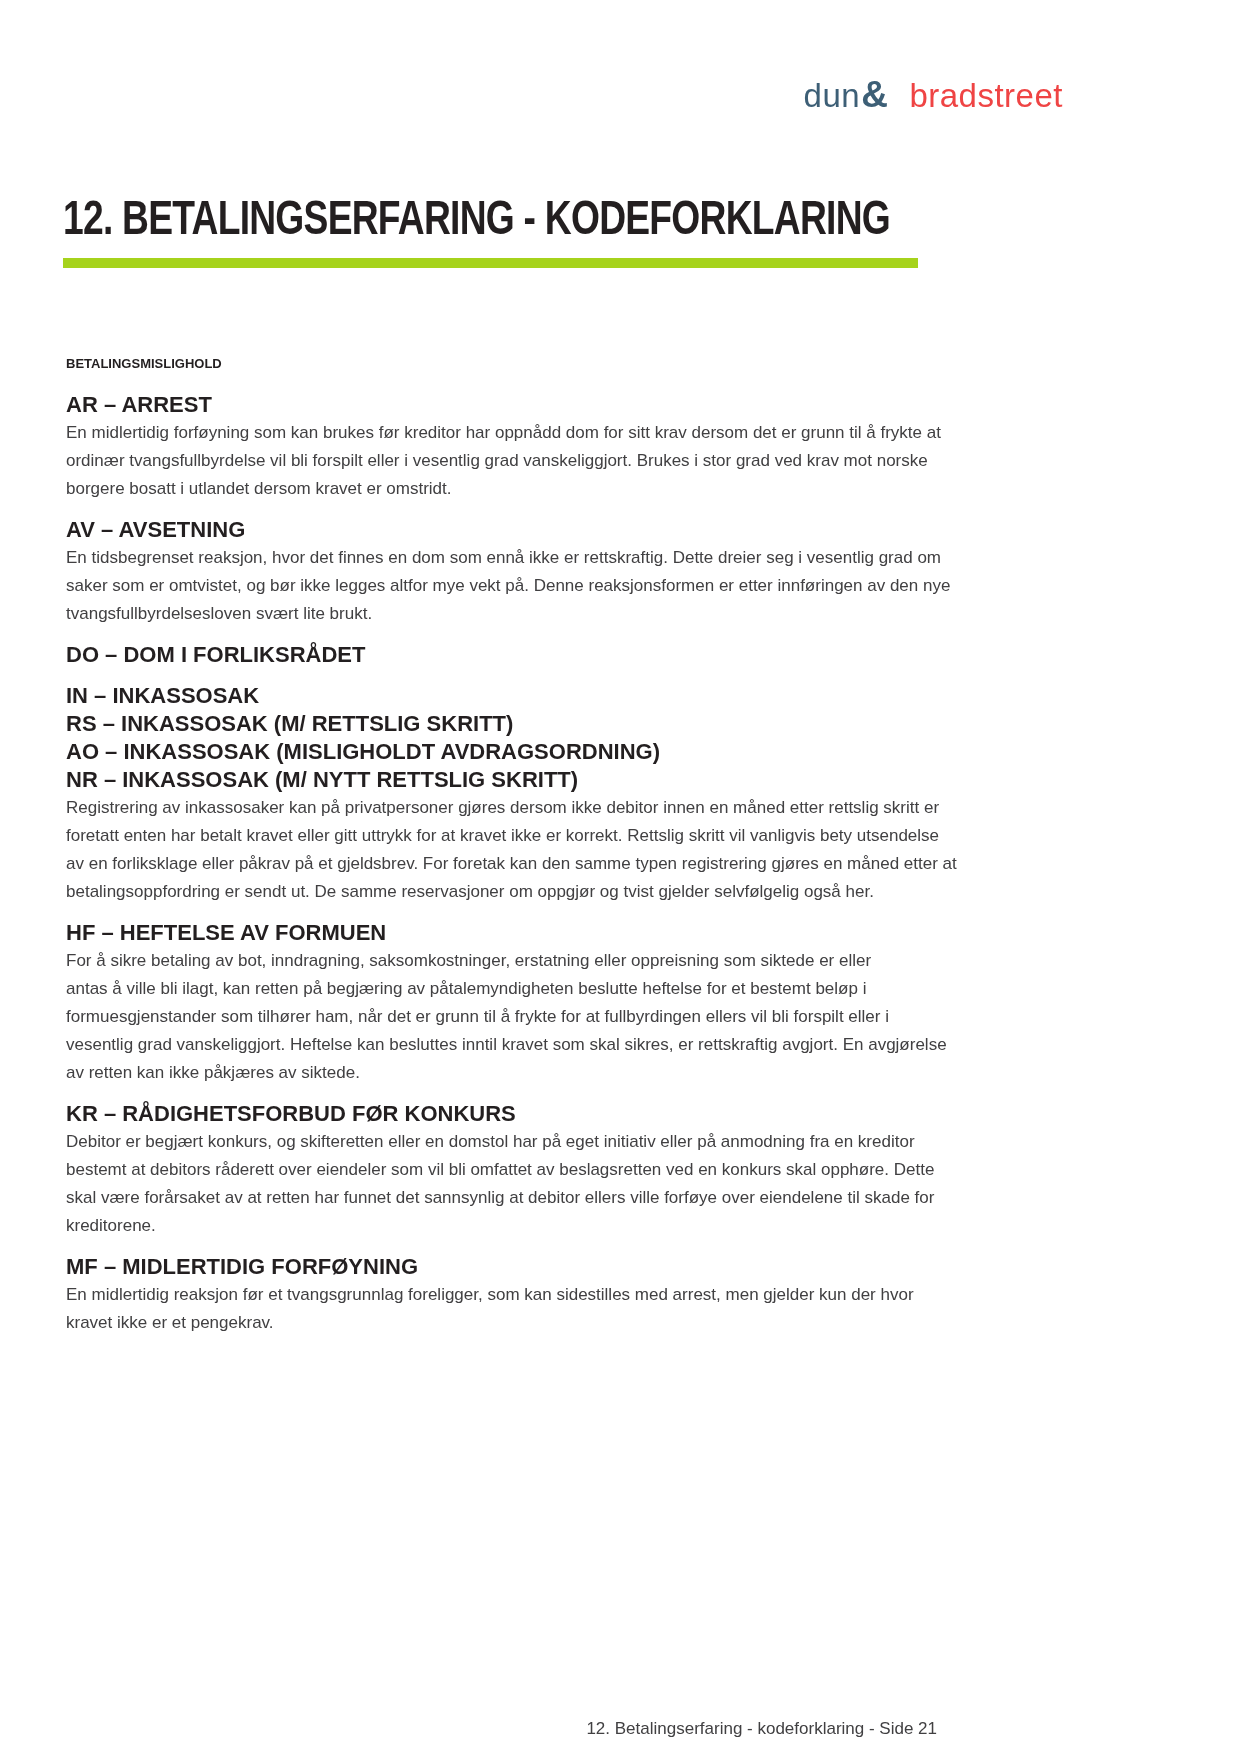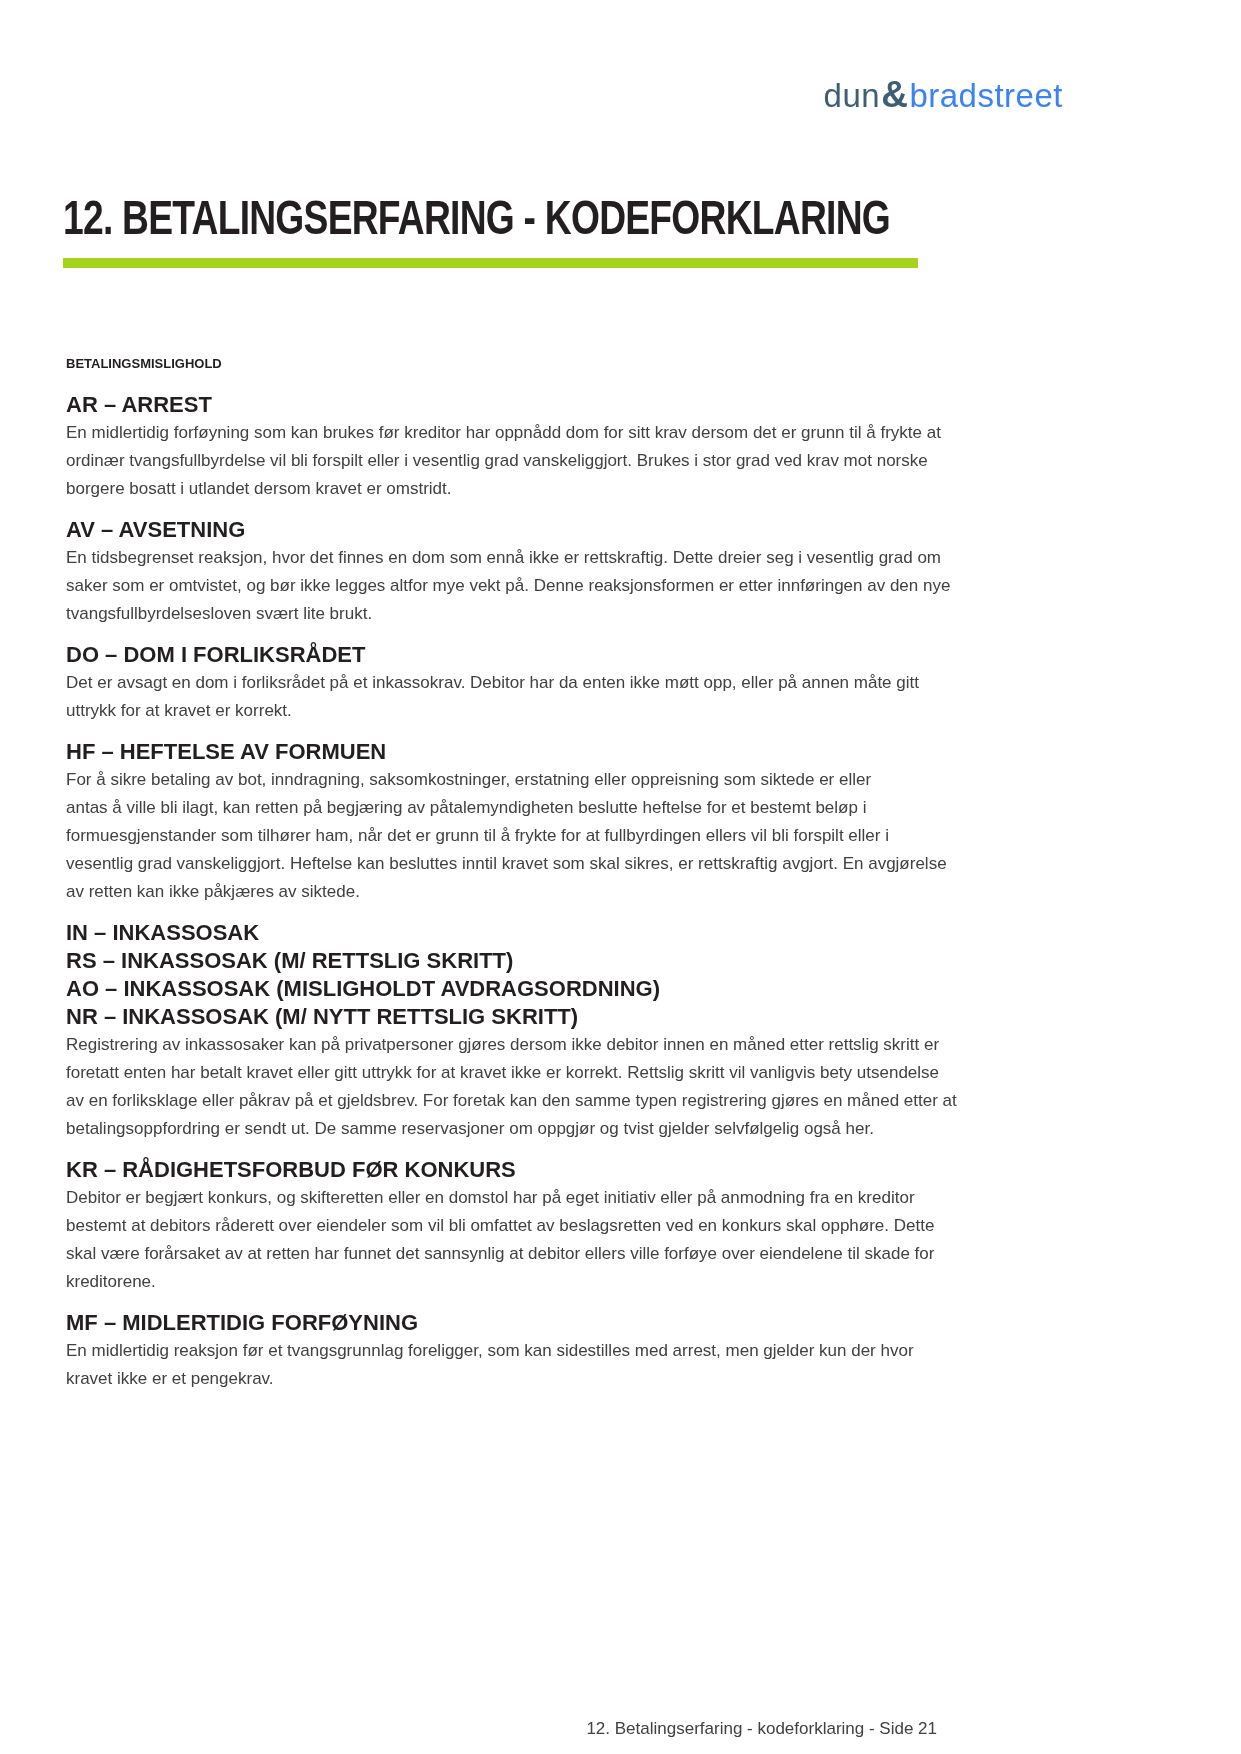--- a/index.html
+++ b/index.html
@@ -16,21 +16,21 @@
   .logo {
     position: absolute;
     top: 74px;
     right: 178px;
     font-size: 33px;
     letter-spacing: 0.5px;
     white-space: nowrap;
   }
   .logo-dun, .logo-amp { color: #3d5f76; }
   .logo-amp { font-size: 37px; font-weight: bold; padding: 0 1px; }
-  .logo-brad { color: #3b82f6; }
+  .logo-brad { color: #ef4444; margin-left: 20px; }
   h1.doc-title {
     position: absolute;
     top: 189px;
     left: 63px;
     margin: 0;
     font-size: 49px;
     font-weight: bold;
     color: #231f20;
     letter-spacing: -1px;
     white-space: nowrap;
@@ -109,42 +109,40 @@
 
     <section>
       <h2 class="code-heading">AV – AVSETNING</h2>
       <p class="code-body">En tidsbegrenset reaksjon, hvor det finnes en dom som ennå ikke er rettskraftig. Dette dreier seg i vesentlig grad om
 saker som er omtvistet, og bør ikke legges altfor mye vekt på. Denne reaksjonsformen er etter innføringen av den nye
 tvangsfullbyrdelsesloven svært lite brukt.</p>
     </section>
 
     <section>
       <h2 class="code-heading">DO – DOM I FORLIKSRÅDET</h2>
-      <p class="code-body">Det er avsagt en dom i forliksrådet på et inkassokrav. Debitor har da enten ikke møtt opp, eller på annen måte gitt
-uttrykk for at kravet er korrekt.</p>
-    </section>
-
-    <section>
-      <h2 class="code-heading">HF – HEFTELSE AV FORMUEN</h2>
-      <p class="code-body">For å sikre betaling av bot, inndragning, saksomkostninger, erstatning eller oppreisning som siktede er eller
-antas å ville bli ilagt, kan retten på begjæring av påtalemyndigheten beslutte heftelse for et bestemt beløp i
-formuesgjenstander som tilhører ham, når det er grunn til å frykte for at fullbyrdingen ellers vil bli forspilt eller i
-vesentlig grad vanskeliggjort. Heftelse kan besluttes inntil kravet som skal sikres, er rettskraftig avgjort. En avgjørelse
-av retten kan ikke påkjæres av siktede.</p>
     </section>
 
     <section>
       <h2 class="code-heading">IN – INKASSOSAK
 RS – INKASSOSAK (M/ RETTSLIG SKRITT)
 AO – INKASSOSAK (MISLIGHOLDT AVDRAGSORDNING)
 NR – INKASSOSAK (M/ NYTT RETTSLIG SKRITT)</h2>
       <p class="code-body">Registrering av inkassosaker kan på privatpersoner gjøres dersom ikke debitor innen en måned etter rettslig skritt er
 foretatt enten har betalt kravet eller gitt uttrykk for at kravet ikke er korrekt. Rettslig skritt vil vanligvis bety utsendelse
 av en forliksklage eller påkrav på et gjeldsbrev. For foretak kan den samme typen registrering gjøres en måned etter at
 betalingsoppfordring er sendt ut. De samme reservasjoner om oppgjør og tvist gjelder selvfølgelig også her.</p>
+    </section>
+
+    <section>
+      <h2 class="code-heading">HF – HEFTELSE AV FORMUEN</h2>
+      <p class="code-body">For å sikre betaling av bot, inndragning, saksomkostninger, erstatning eller oppreisning som siktede er eller
+antas å ville bli ilagt, kan retten på begjæring av påtalemyndigheten beslutte heftelse for et bestemt beløp i
+formuesgjenstander som tilhører ham, når det er grunn til å frykte for at fullbyrdingen ellers vil bli forspilt eller i
+vesentlig grad vanskeliggjort. Heftelse kan besluttes inntil kravet som skal sikres, er rettskraftig avgjort. En avgjørelse
+av retten kan ikke påkjæres av siktede.</p>
     </section>
 
 
     <section>
       <h2 class="code-heading">KR – RÅDIGHETSFORBUD FØR KONKURS</h2>
       <p class="code-body">Debitor er begjært konkurs, og skifteretten eller en domstol har på eget initiativ eller på anmodning fra en kreditor
 bestemt at debitors råderett over eiendeler som vil bli omfattet av beslagsretten ved en konkurs skal opphøre. Dette
 skal være forårsaket av at retten har funnet det sannsynlig at debitor ellers ville forføye over eiendelene til skade for
 kreditorene.</p>
     </section>

